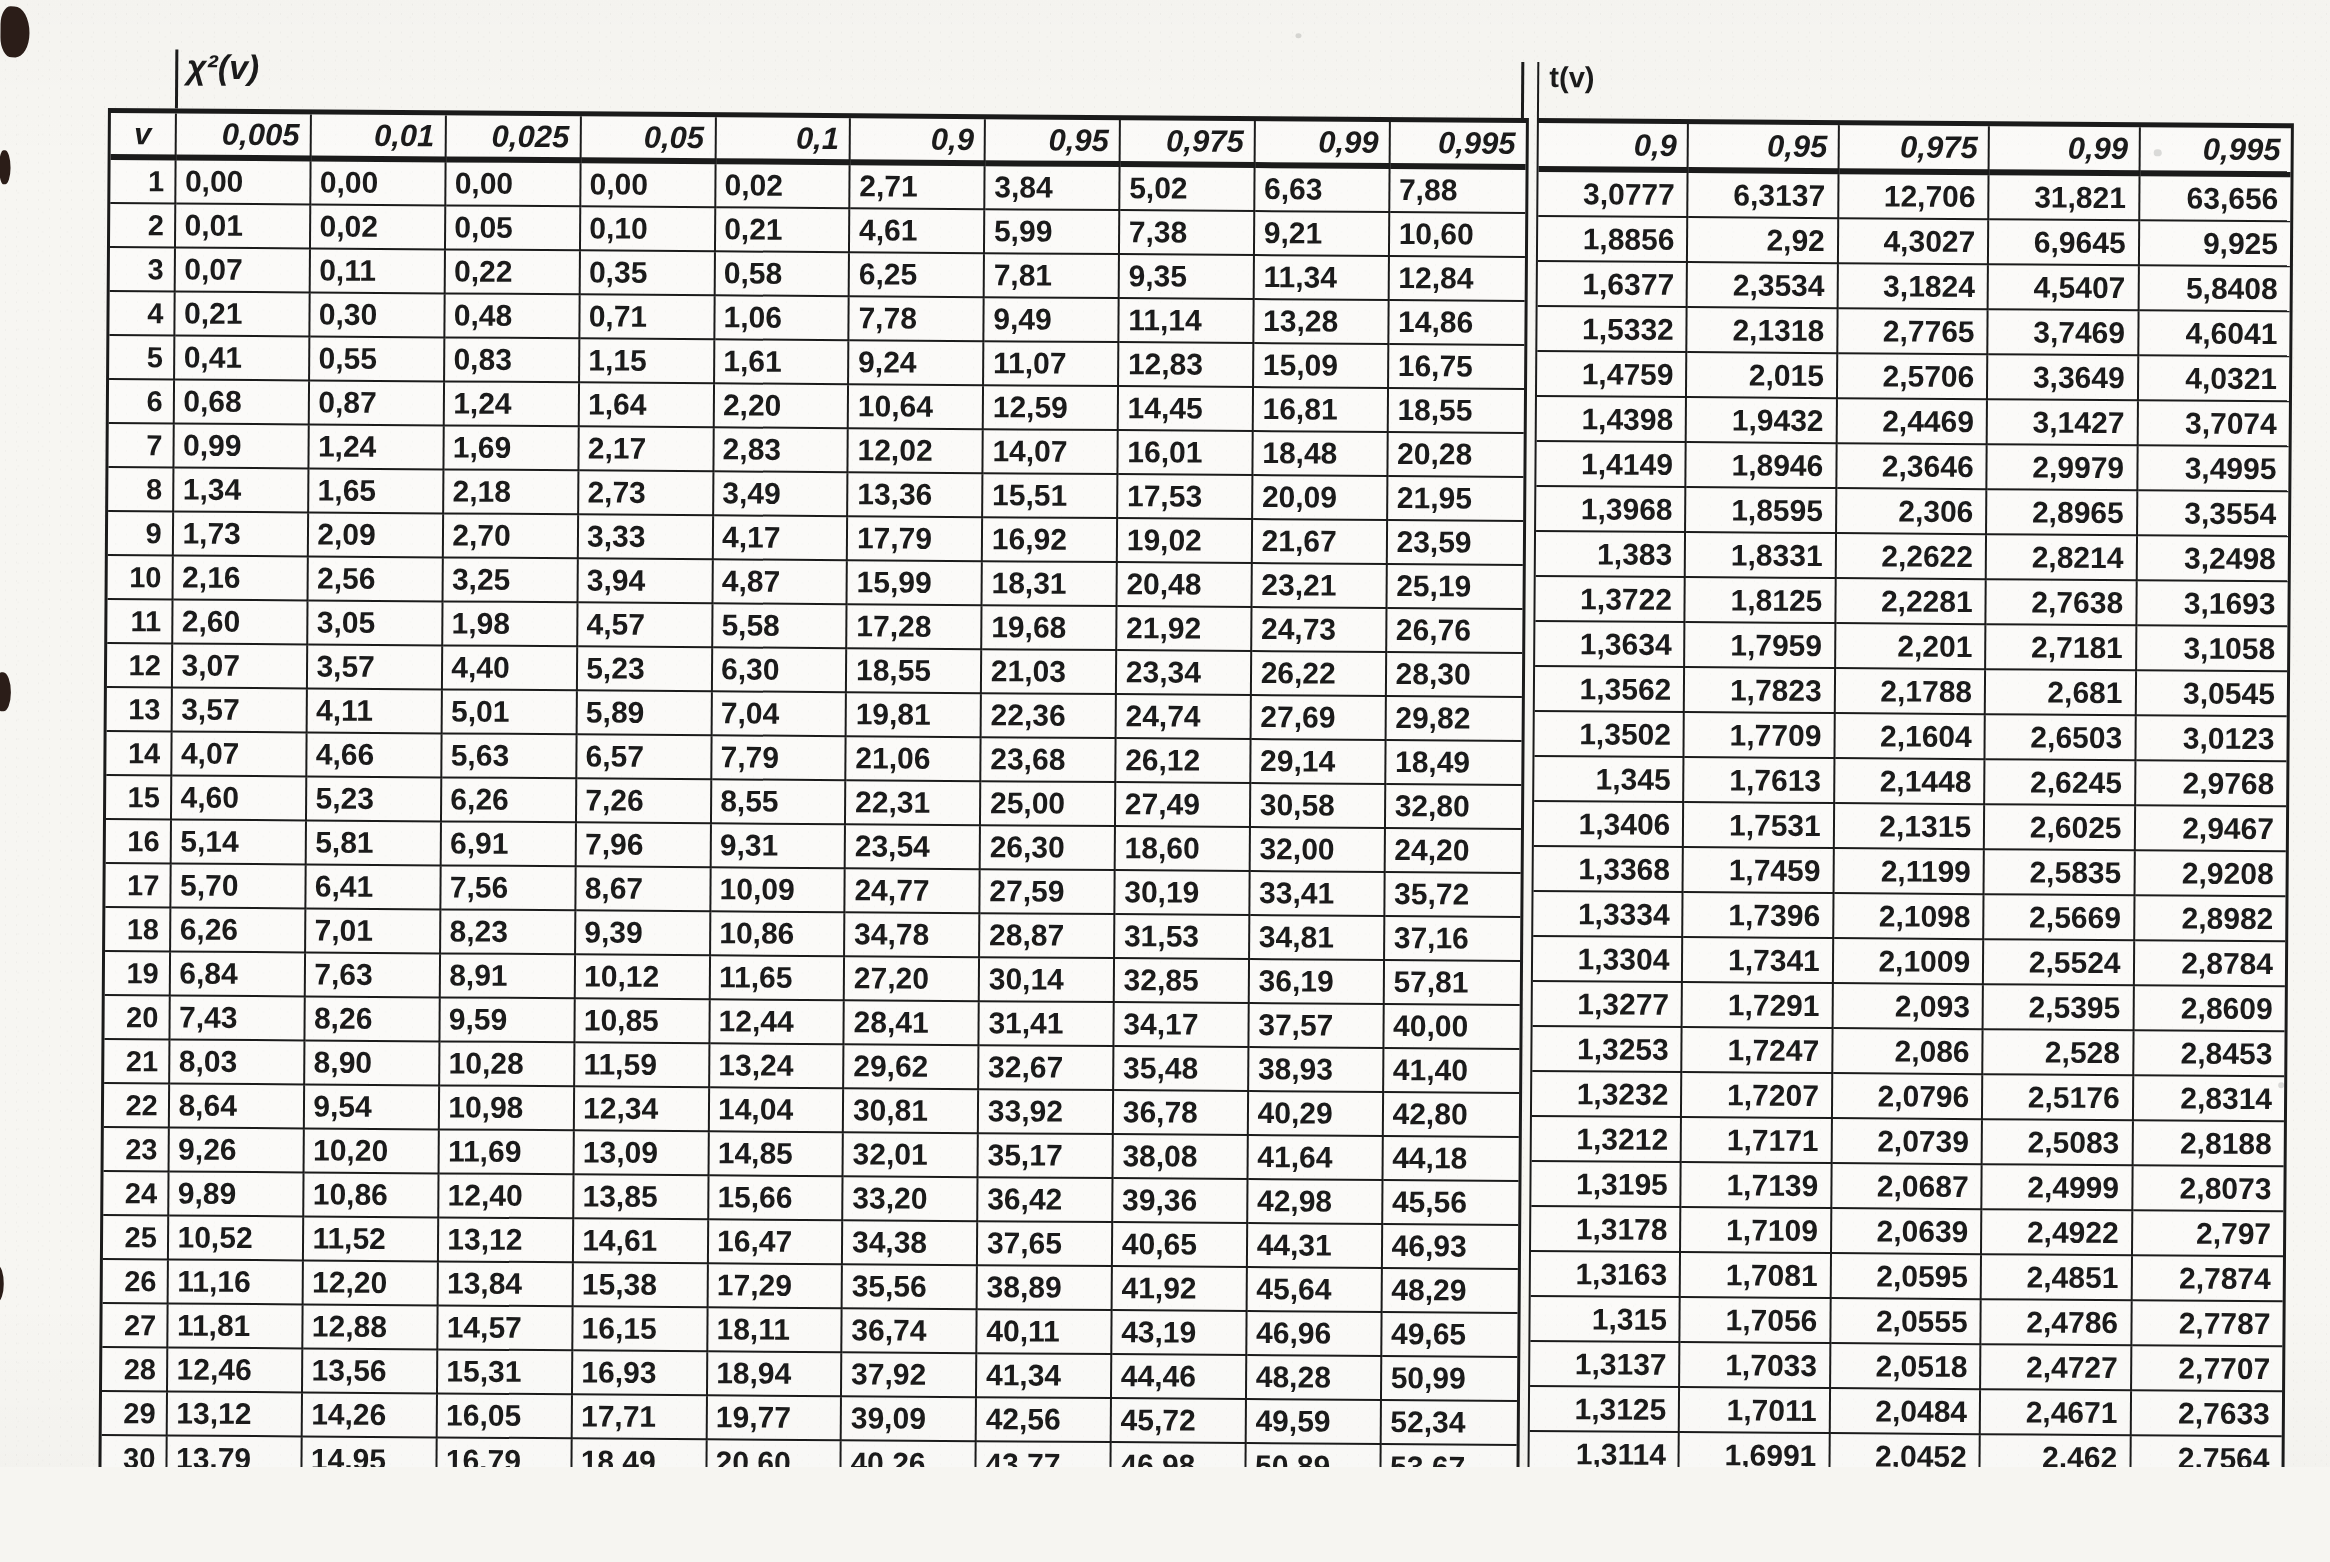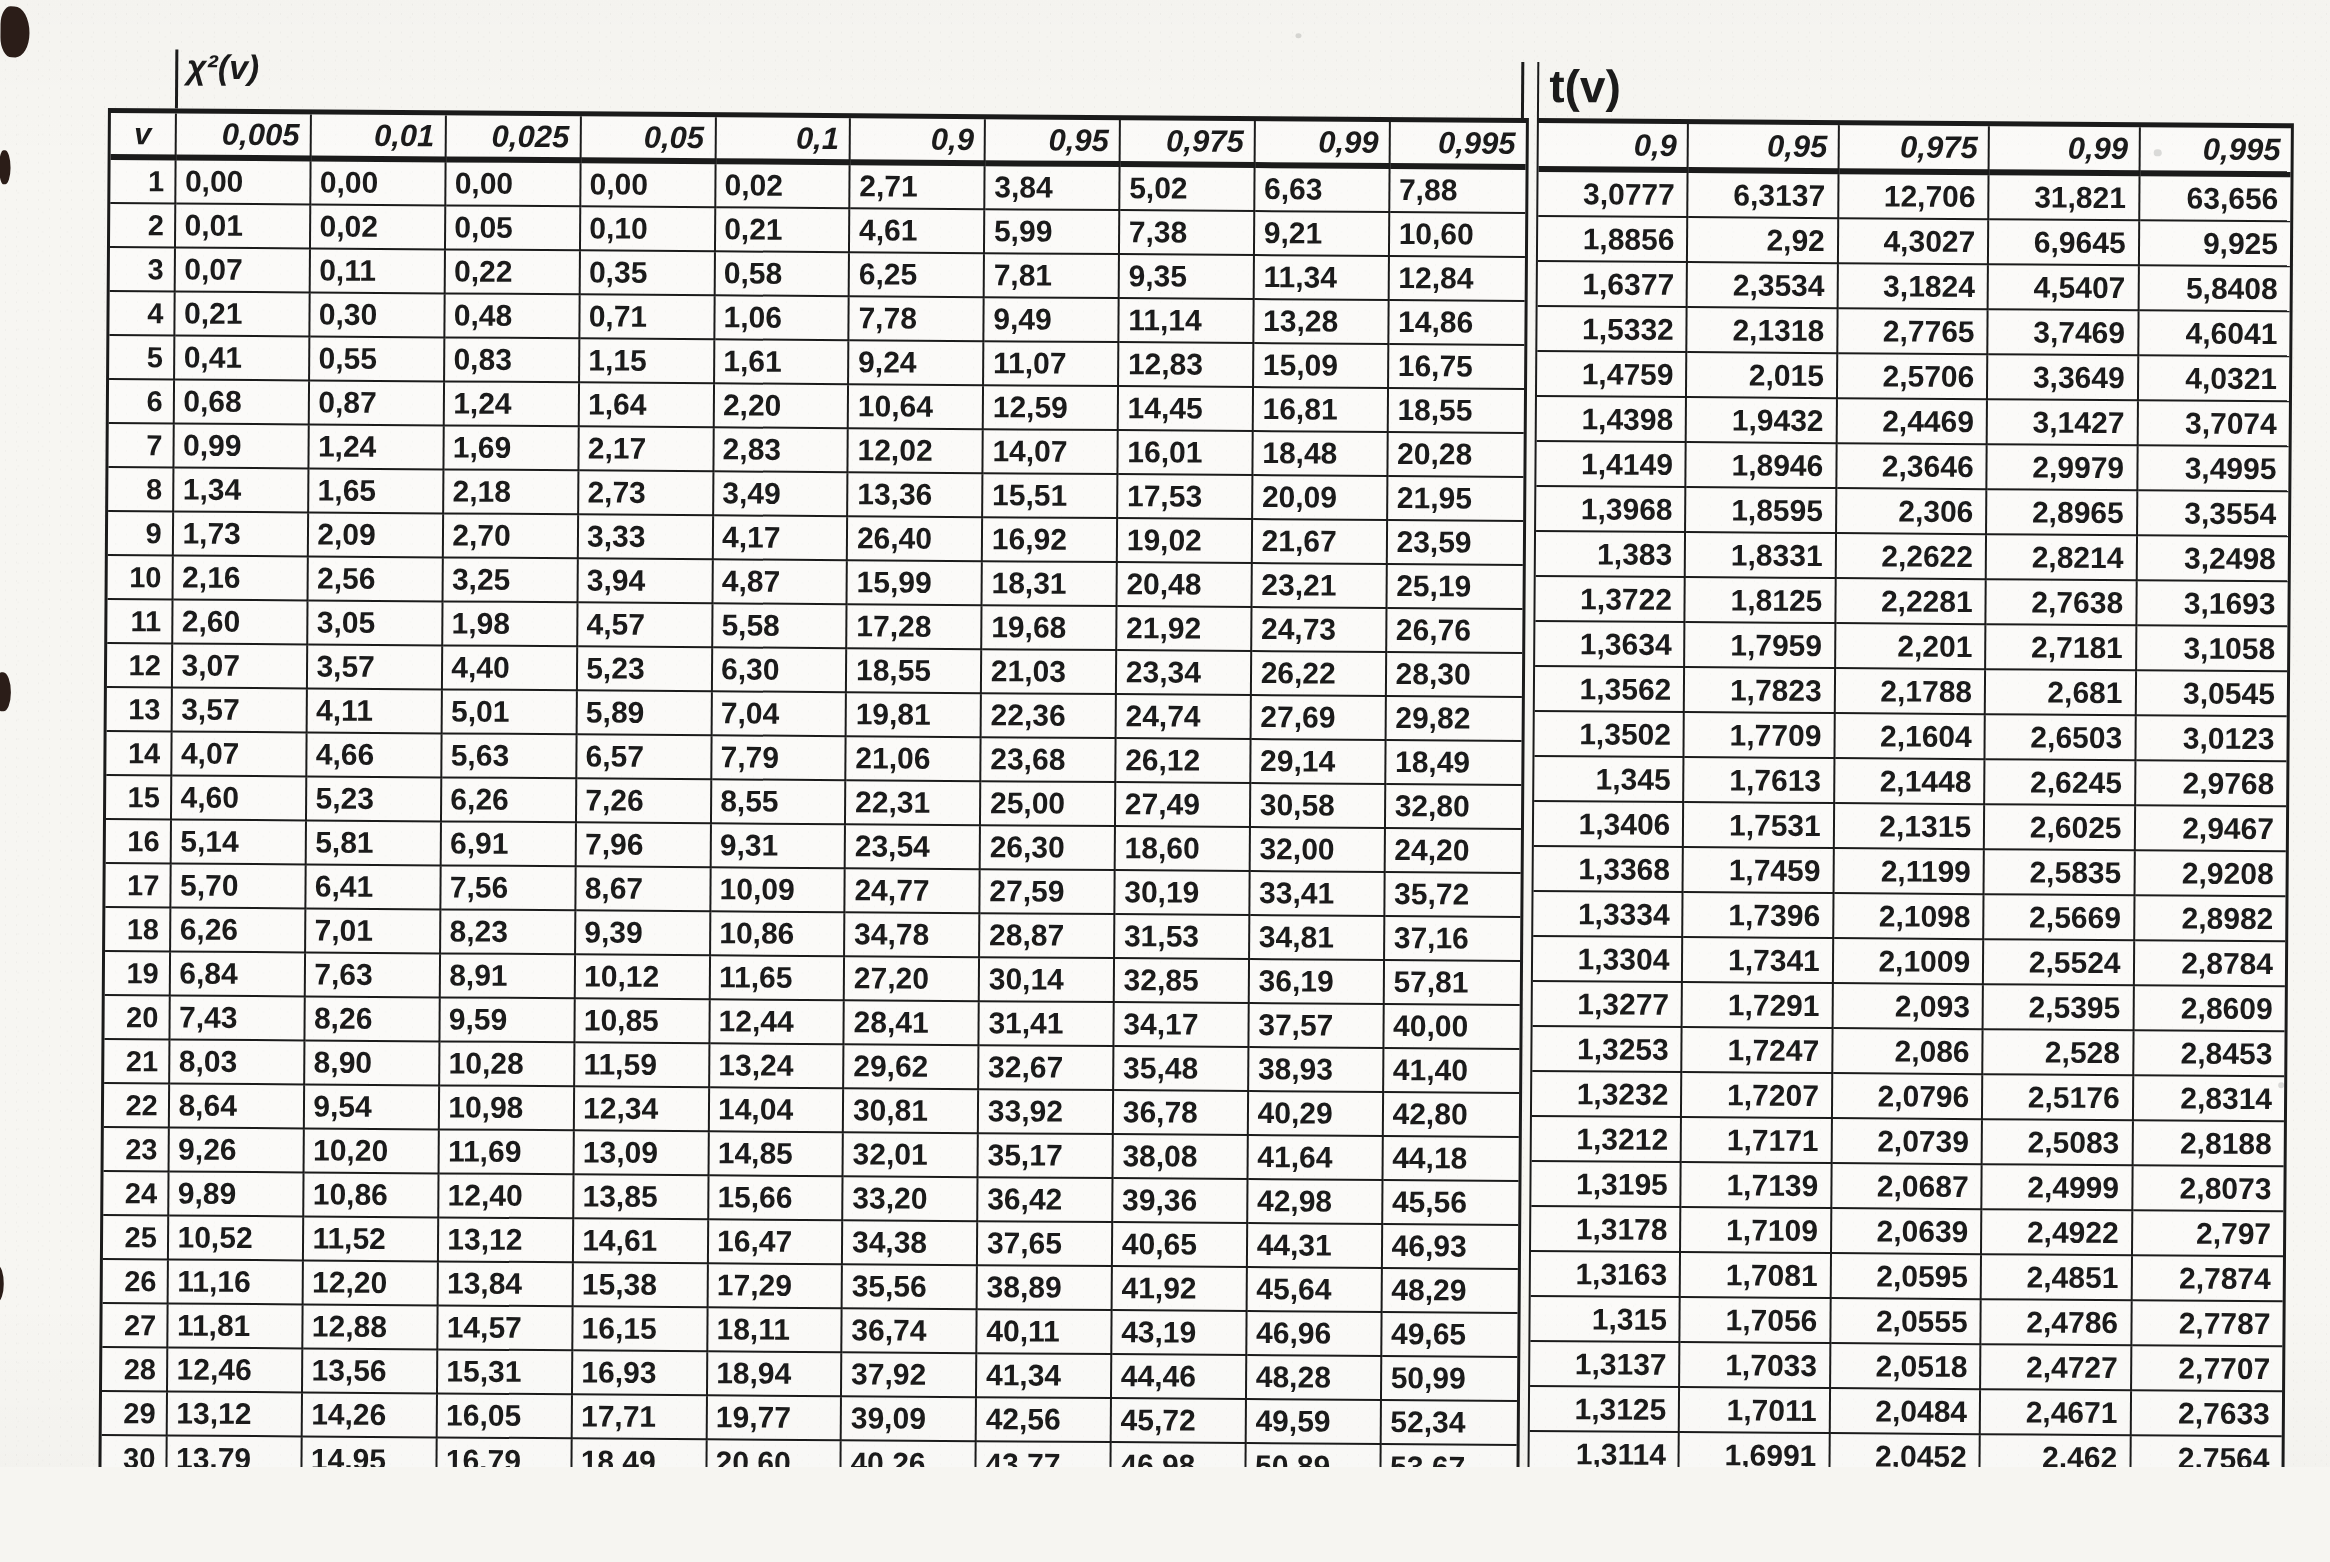--- a/index.html
+++ b/index.html
@@ -31,21 +31,21 @@
     position:absolute;left:175px;top:49px;height:59px;
     border-left:3.4px solid #1b1b1b;
     padding-left:8.5px;
     font-size:34px;font-weight:700;font-style:italic;
     display:flex;align-items:flex-start;line-height:1.05;
   }
   .t-label{
     position:absolute;left:1537px;top:52px;height:56px;
     border-left:2.5px solid #1b1b1b;
     padding-left:10.2px;
-    font-size:46px;font-weight:700;
+    font-size:29px;font-weight:700;
     display:flex;align-items:flex-start;line-height:1.05;
   }
   .stub{
     position:absolute;background:#1b1b1b;width:3.4px;
   }
   
   #chi-grid{
     position:absolute;left:108px;top:108px;width:1415px;
     display:grid;
     grid-template-columns:66px repeat(10,1fr);
@@ -219,21 +219,21 @@
         <div class="dcell">15,51</div>
         <div class="dcell">17,53</div>
         <div class="dcell">20,09</div>
         <div class="dcell last-col">21,95</div>
         <div class="vcell">9</div>
         <div class="dcell">1,73</div>
         <div class="dcell">2,09</div>
         <div class="dcell">2,70</div>
         <div class="dcell">3,33</div>
         <div class="dcell">4,17</div>
-        <div class="dcell">26,40</div>
+        <div class="dcell">17,79</div>
         <div class="dcell">16,92</div>
         <div class="dcell">19,02</div>
         <div class="dcell">21,67</div>
         <div class="dcell last-col">23,59</div>
         <div class="vcell">10</div>
         <div class="dcell">2,16</div>
         <div class="dcell">2,56</div>
         <div class="dcell">3,25</div>
         <div class="dcell">3,94</div>
         <div class="dcell">4,87</div>

